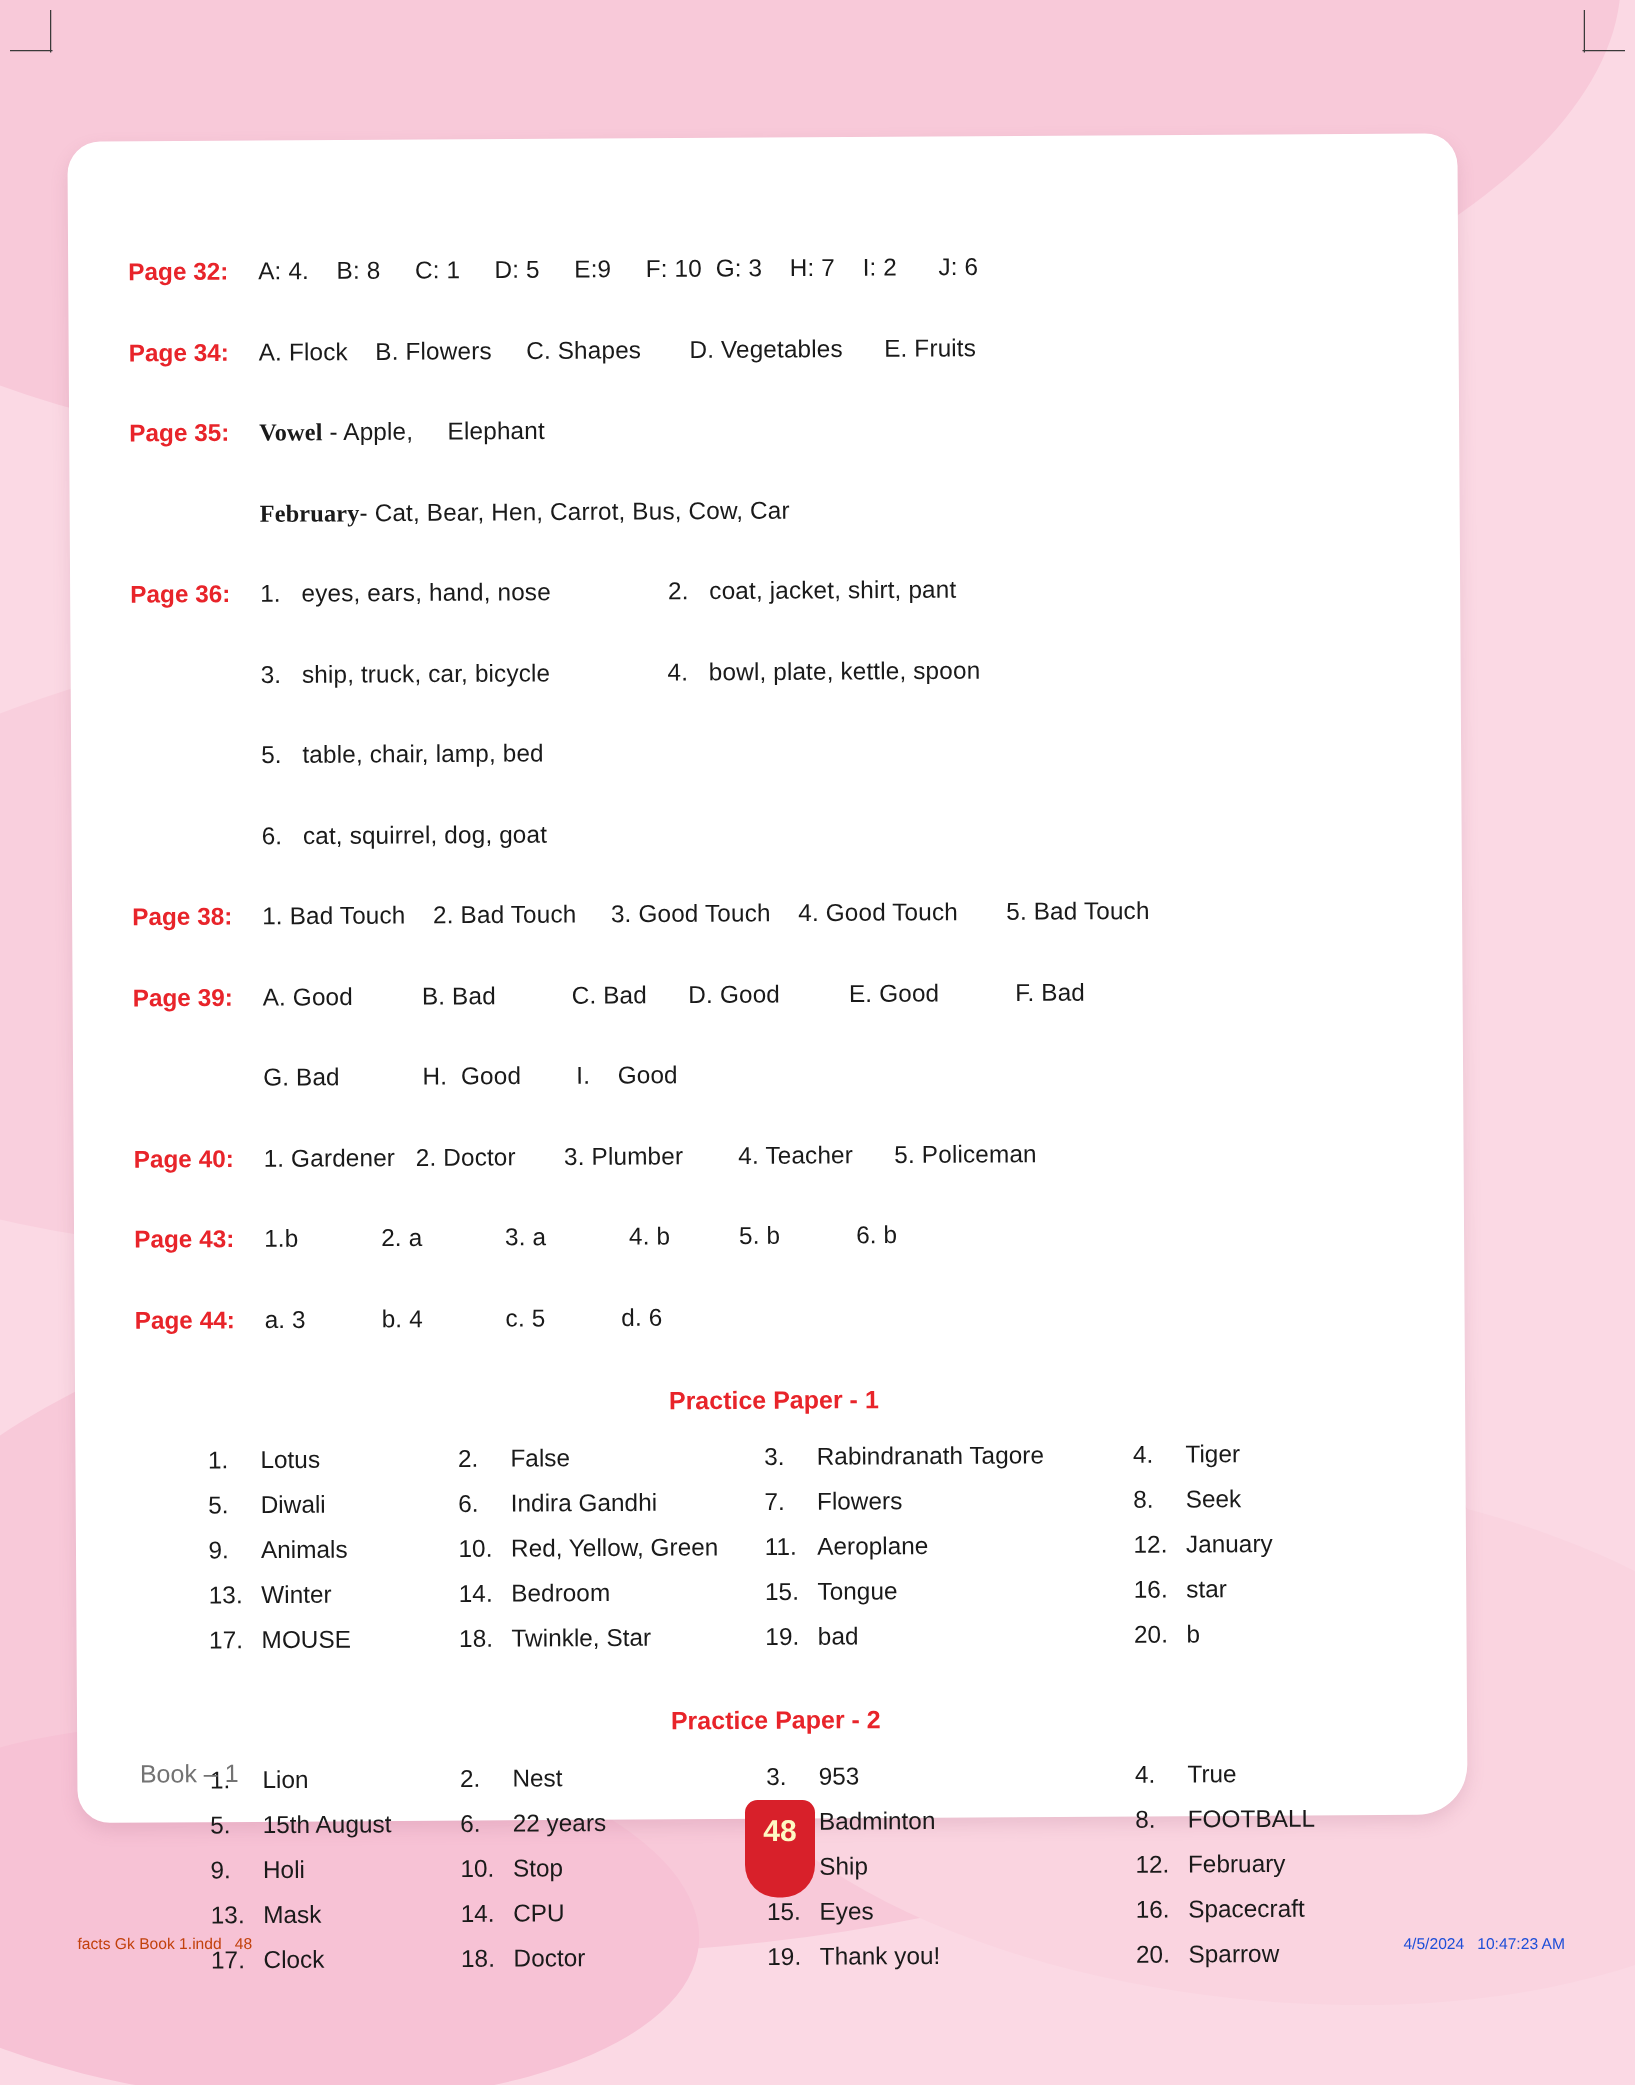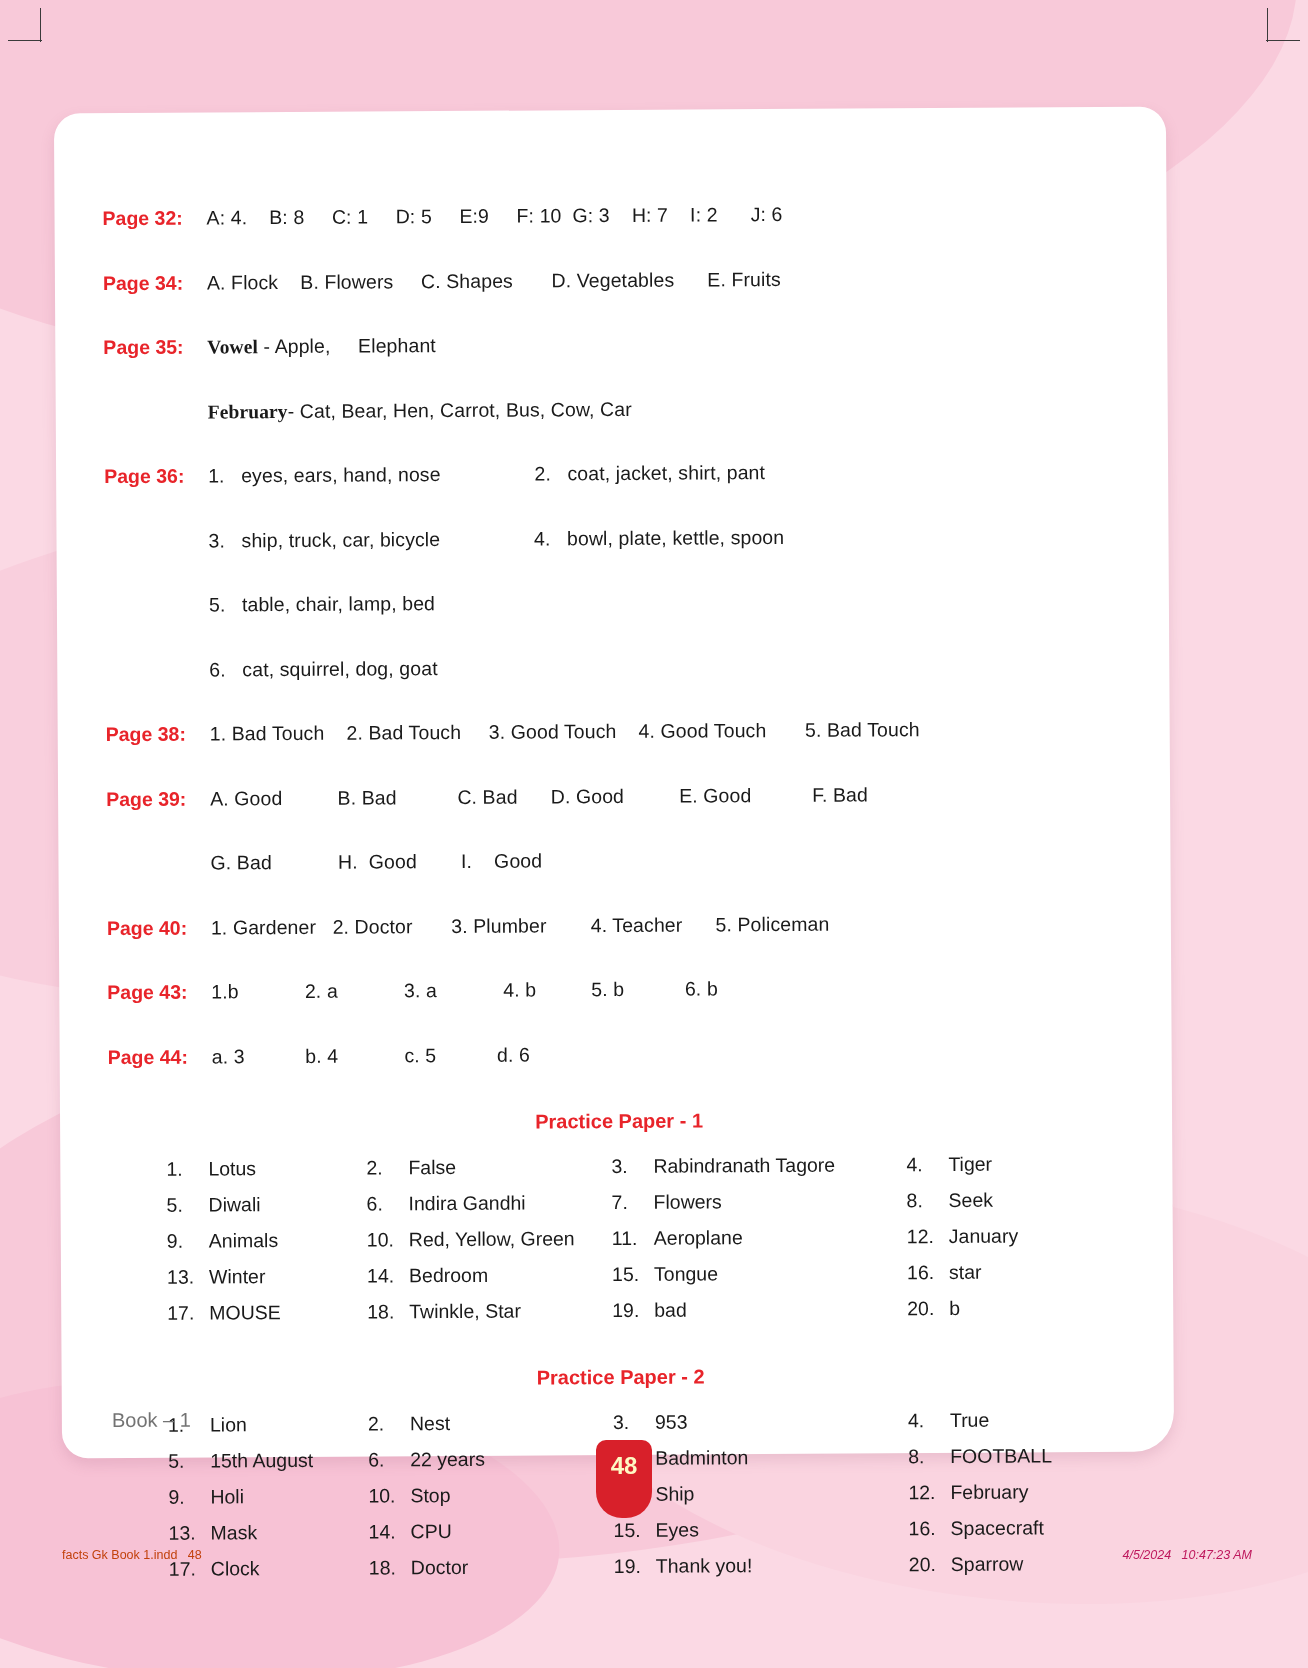--- a/index.html
+++ b/index.html
@@ -145,23 +145,22 @@
     top: 1548px;
     font-size: 12.5px;
     color: #c2410c;
     white-space: pre;
   }
   .print-right {
     position: absolute;
     right: 56px;
     top: 1548px;
     font-size: 12.5px;
-    color: #be185d;
-    white-space: pre;
-    font-style: italic;
+    color: #1d4ed8;
+    white-space: pre;
   }
 </style>
 </head>
 <body>
 
 <div class="bg-wrap">
   <div class="swoosh s1"></div>
   <div class="swoosh s2"></div>
   <div class="swoosh s3"></div>
   <div class="swoosh s4"></div>

